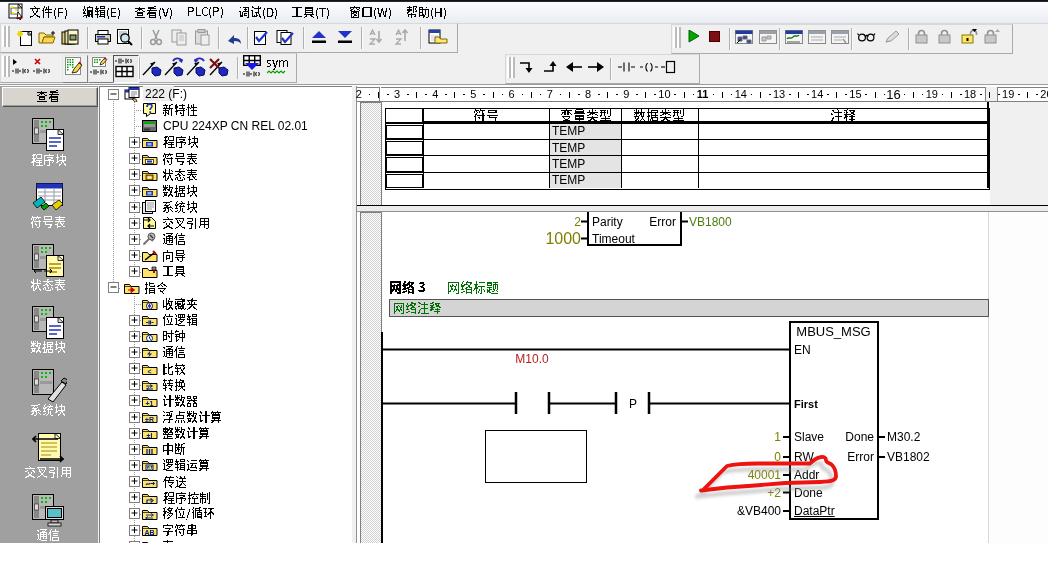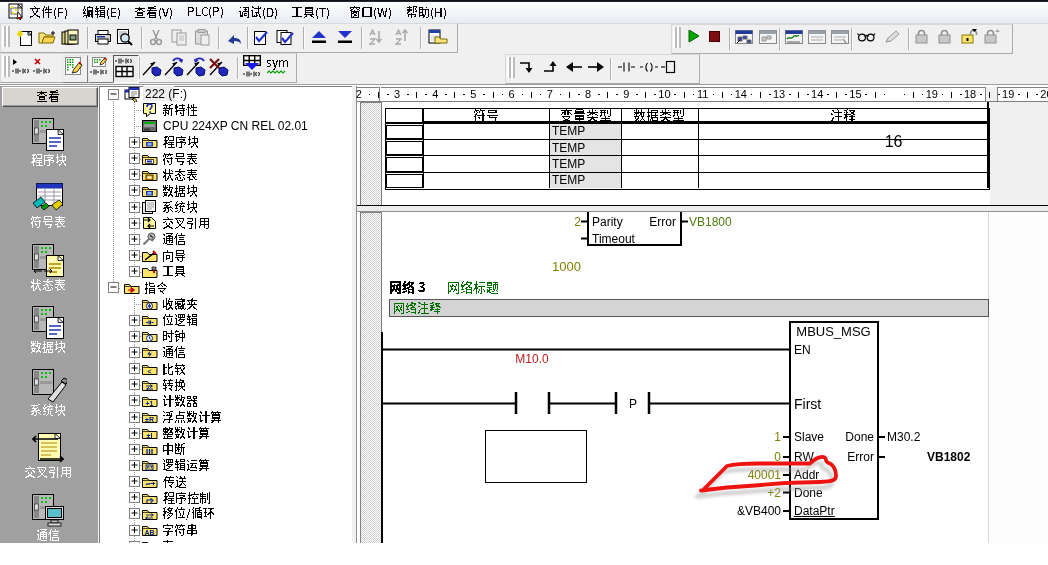--- a/index.html
+++ b/index.html
@@ -964,41 +964,41 @@
 <div style="position:absolute;left:598.0px;top:93.5px;width:1.5px;height:1.5px;background:#000"></div>
 <div style="position:absolute;left:607.1px;top:91.5px;width:1px;height:6px;background:#000"></div>
 <div style="position:absolute;left:626.2px;transform:translateX(-50%);top:88.0px;font-weight:normal;font-size:11px;font-family:'Liberation Sans',sans-serif;color:#000;line-height:13px;white-space:pre;">9</div>
 <div style="position:absolute;left:616.2px;top:93.5px;width:1.5px;height:1.5px;background:#000"></div>
 <div style="position:absolute;left:636.2px;top:93.5px;width:1.5px;height:1.5px;background:#000"></div>
 <div style="position:absolute;left:645.3000000000001px;top:91.5px;width:1px;height:6px;background:#000"></div>
 <div style="position:absolute;left:664.4000000000001px;transform:translateX(-50%);top:88.0px;font-weight:normal;font-size:11px;font-family:'Liberation Sans',sans-serif;color:#000;line-height:13px;white-space:pre;">10</div>
 <div style="position:absolute;left:654.4000000000001px;top:93.5px;width:1.5px;height:1.5px;background:#000"></div>
 <div style="position:absolute;left:674.4000000000001px;top:93.5px;width:1.5px;height:1.5px;background:#000"></div>
 <div style="position:absolute;left:683.5000000000001px;top:91.5px;width:1px;height:6px;background:#000"></div>
-<div style="position:absolute;left:702.6px;transform:translateX(-50%);top:88.0px;font-weight:normal;font-size:11px;font-family:'Liberation Sans',sans-serif;color:#000;line-height:13px;white-space:pre;">11</div>
+<div style="position:absolute;left:702.6px;transform:translateX(-50%);top:88.0px;font-weight:bold;font-size:11px;font-family:'Liberation Sans',sans-serif;color:#000;line-height:13px;white-space:pre;">11</div>
 <div style="position:absolute;left:692.6px;top:93.5px;width:1.5px;height:1.5px;background:#000"></div>
 <div style="position:absolute;left:712.6px;top:93.5px;width:1.5px;height:1.5px;background:#000"></div>
 <div style="position:absolute;left:721.7px;top:91.5px;width:1px;height:6px;background:#000"></div>
 <div style="position:absolute;left:740.8px;transform:translateX(-50%);top:88.0px;font-weight:normal;font-size:11px;font-family:'Liberation Sans',sans-serif;color:#000;line-height:13px;white-space:pre;">14</div>
 <div style="position:absolute;left:730.8px;top:93.5px;width:1.5px;height:1.5px;background:#000"></div>
 <div style="position:absolute;left:750.8px;top:93.5px;width:1.5px;height:1.5px;background:#000"></div>
 <div style="position:absolute;left:759.9px;top:91.5px;width:1px;height:6px;background:#000"></div>
 <div style="position:absolute;left:779.0px;transform:translateX(-50%);top:88.0px;font-weight:normal;font-size:11px;font-family:'Liberation Sans',sans-serif;color:#000;line-height:13px;white-space:pre;">13</div>
 <div style="position:absolute;left:769.0px;top:93.5px;width:1.5px;height:1.5px;background:#000"></div>
 <div style="position:absolute;left:789.0px;top:93.5px;width:1.5px;height:1.5px;background:#000"></div>
 <div style="position:absolute;left:798.1px;top:91.5px;width:1px;height:6px;background:#000"></div>
 <div style="position:absolute;left:817.2px;transform:translateX(-50%);top:88.0px;font-weight:normal;font-size:11px;font-family:'Liberation Sans',sans-serif;color:#000;line-height:13px;white-space:pre;text-align:right;">14</div>
 <div style="position:absolute;left:807.2px;top:93.5px;width:1.5px;height:1.5px;background:#000"></div>
 <div style="position:absolute;left:827.2px;top:93.5px;width:1.5px;height:1.5px;background:#000"></div>
 <div style="position:absolute;left:836.3000000000001px;top:91.5px;width:1px;height:6px;background:#000"></div>
 <div style="position:absolute;left:855.4000000000001px;transform:translateX(-50%);top:88.0px;font-weight:normal;font-size:11px;font-family:'Liberation Sans',sans-serif;color:#000;line-height:13px;white-space:pre;">15</div>
 <div style="position:absolute;left:845.4000000000001px;top:93.5px;width:1.5px;height:1.5px;background:#000"></div>
 <div style="position:absolute;left:865.4000000000001px;top:93.5px;width:1.5px;height:1.5px;background:#000"></div>
 <div style="position:absolute;left:874.5000000000001px;top:91.5px;width:1px;height:6px;background:#000"></div>
-<div style="position:absolute;left:893.6000000000001px;transform:translateX(-50%);top:88.0px;font-weight:normal;font-size:16px;font-family:'Liberation Sans',sans-serif;color:#000;line-height:13px;white-space:pre;margin-top:47px;">16</div>
+<div style="position:absolute;left:893.6000000000001px;transform:translateX(-50%);top:88.0px;font-weight:normal;font-size:13px;font-family:'Liberation Sans',sans-serif;color:#000;line-height:13px;white-space:pre;">16</div>
 <div style="position:absolute;left:883.6000000000001px;top:93.5px;width:1.5px;height:1.5px;background:#000"></div>
 <div style="position:absolute;left:903.6000000000001px;top:93.5px;width:1.5px;height:1.5px;background:#000"></div>
 <div style="position:absolute;left:912.7000000000002px;top:91.5px;width:1px;height:6px;background:#000"></div>
 <div style="position:absolute;left:931.8px;transform:translateX(-50%);top:88.0px;font-weight:normal;font-size:11px;font-family:'Liberation Sans',sans-serif;color:#000;line-height:13px;white-space:pre;">19</div>
 <div style="position:absolute;left:921.8px;top:93.5px;width:1.5px;height:1.5px;background:#000"></div>
 <div style="position:absolute;left:941.8px;top:93.5px;width:1.5px;height:1.5px;background:#000"></div>
 <div style="position:absolute;left:950.9px;top:91.5px;width:1px;height:6px;background:#000"></div>
 <div style="position:absolute;left:970.0px;transform:translateX(-50%);top:88.0px;font-weight:normal;font-size:11px;font-family:'Liberation Sans',sans-serif;color:#000;line-height:13px;white-space:pre;">18</div>
 <div style="position:absolute;left:960.0px;top:93.5px;width:1.5px;height:1.5px;background:#000"></div>
 <div style="position:absolute;left:980.0px;top:93.5px;width:1.5px;height:1.5px;background:#000"></div>
@@ -1063,43 +1063,43 @@
       <rect x="105.5" y="218.5" width="101" height="52" fill="#fff" stroke="#000"></rect>
       <rect x="410" y="110" width="88" height="197" fill="none" stroke="#000" stroke-width="2"></rect>
       <path d="M403 225h7M403 245h7M403 263h7M403 280.5h7M403 299h7" stroke="#000" stroke-width="2"></path>
       <path d="M498 225h7M498 245h7" stroke="#000" stroke-width="2"></path>
     </svg>
 <div style="position:absolute;left:592px;top:214.5px;font-weight:normal;font-size:12px;font-family:'Liberation Sans',sans-serif;color:#000;line-height:14px;white-space:pre;">Parity</div>
 <div style="position:absolute;left:592px;top:231.5px;font-weight:normal;font-size:12px;font-family:'Liberation Sans',sans-serif;color:#000;line-height:14px;white-space:pre;">Timeout</div>
 <div style="position:absolute;right:372px;top:214.5px;font-weight:normal;font-size:12px;font-family:'Liberation Sans',sans-serif;color:#000;line-height:14px;white-space:pre;">Error</div>
 <div style="position:absolute;left:689px;top:214.5px;font-weight:normal;font-size:12px;font-family:'Liberation Sans',sans-serif;color:#4d7c0f;line-height:14px;white-space:pre;">VB1800</div>
 <div style="position:absolute;right:467px;top:214.5px;font-weight:normal;font-size:12px;font-family:'Liberation Sans',sans-serif;color:#7f7f00;line-height:14px;white-space:pre;">2</div>
-<div style="position:absolute;right:467px;top:231.5px;font-weight:normal;font-size:13px;font-family:'Liberation Sans',sans-serif;color:#7f7f00;line-height:14px;white-space:pre;margin-top:28px;">1000</div>
+<div style="position:absolute;right:467px;top:231.5px;font-weight:normal;font-size:16px;font-family:'Liberation Sans',sans-serif;color:#7f7f00;line-height:14px;white-space:pre;">1000</div>
 <svg style="position:absolute;left:390.0px;top:281.0px" width="35" height="13" viewBox="0 0 35 13">
       <path fill="#000" d="M0 0h11v1h-11zM14 0h2v1h-2zM19 0h1v1h-1zM0 1h11v1h-11zM14 1h2v1h-2zM18 1h6v1h-6zM30 1h4v1h-4zM0 2h2v1h-2zM9 2h2v1h-2zM13 2h2v1h-2zM17 2h3v1h-3zM21 2h3v1h-3zM29 2h5v1h-5zM0 3h2v1h-2zM4 3h1v1h-1zM7 3h4v1h-4zM13 3h7v1h-7zM21 3h2v1h-2zM33 3h2v1h-2zM0 4h11v1h-11zM12 4h6v1h-6zM19 4h3v1h-3zM32 4h2v1h-2zM0 5h5v1h-5zM6 5h2v1h-2zM9 5h2v1h-2zM13 5h3v1h-3zM19 5h4v1h-4zM30 5h3v1h-3zM0 6h2v1h-2zM3 6h2v1h-2zM6 6h2v1h-2zM9 6h2v1h-2zM14 6h2v1h-2zM17 6h3v1h-3zM21 6h3v1h-3zM31 6h3v1h-3zM0 7h2v1h-2zM3 7h2v1h-2zM6 7h5v1h-5zM13 7h6v1h-6zM22 7h2v1h-2zM33 7h2v1h-2zM0 8h11v1h-11zM12 8h4v1h-4zM18 8h6v1h-6zM33 8h2v1h-2zM0 9h4v1h-4zM5 9h2v1h-2zM8 9h3v1h-3zM16 9h1v1h-1zM18 9h1v1h-1zM22 9h2v1h-2zM28 9h7v1h-7zM0 10h3v1h-3zM5 10h2v1h-2zM9 10h2v1h-2zM13 10h4v1h-4zM18 10h2v1h-2zM22 10h2v1h-2zM29 10h5v1h-5zM0 11h2v1h-2zM7 11h4v1h-4zM12 11h3v1h-3zM18 11h6v1h-6zM0 12h2v1h-2zM7 12h4v1h-4zM18 12h1v1h-1zM22 12h2v1h-2z"></path>
     </svg>
 <svg style="position:absolute;left:448.0px;top:281.0px" width="50" height="13" viewBox="0 0 50 13">
       <path fill="#007000" d="M15 0h1v1h-1zM19 0h1v1h-1zM28 0h1v1h-1zM0 1h11v1h-11zM14 1h1v1h-1zM18 1h6v1h-6zM28 1h1v1h-1zM31 1h6v1h-6zM39 1h5v1h-5zM45 1h5v1h-5zM0 2h1v1h-1zM10 2h1v1h-1zM14 2h1v1h-1zM18 2h1v1h-1zM22 2h2v1h-2zM28 2h1v1h-1zM39 2h5v1h-5zM47 2h1v1h-1zM0 3h1v1h-1zM4 3h1v1h-1zM8 3h1v1h-1zM10 3h1v1h-1zM13 3h1v1h-1zM16 3h4v1h-4zM22 3h1v1h-1zM26 3h4v1h-4zM39 3h1v1h-1zM43 3h1v1h-1zM45 3h5v1h-5zM0 4h1v1h-1zM2 4h1v1h-1zM4 4h2v1h-2zM8 4h1v1h-1zM10 4h1v1h-1zM13 4h4v1h-4zM20 4h2v1h-2zM27 4h2v1h-2zM39 4h5v1h-5zM45 4h1v1h-1zM47 4h1v1h-1zM49 4h1v1h-1zM0 5h1v1h-1zM2 5h3v1h-3zM6 5h2v1h-2zM10 5h1v1h-1zM13 5h3v1h-3zM20 5h2v1h-2zM27 5h2v1h-2zM30 5h7v1h-7zM45 5h1v1h-1zM47 5h1v1h-1zM49 5h1v1h-1zM0 6h1v1h-1zM3 6h1v1h-1zM7 6h1v1h-1zM10 6h1v1h-1zM14 6h1v1h-1zM18 6h2v1h-2zM21 6h3v1h-3zM27 6h3v1h-3zM33 6h1v1h-1zM39 6h5v1h-5zM45 6h1v1h-1zM47 6h1v1h-1zM49 6h1v1h-1zM0 7h1v1h-1zM3 7h2v1h-2zM7 7h1v1h-1zM10 7h1v1h-1zM14 7h1v1h-1zM17 7h2v1h-2zM23 7h1v1h-1zM26 7h4v1h-4zM33 7h1v1h-1zM41 7h1v1h-1zM45 7h1v1h-1zM47 7h1v1h-1zM49 7h1v1h-1zM0 8h1v1h-1zM3 8h2v1h-2zM6 8h3v1h-3zM10 8h1v1h-1zM13 8h3v1h-3zM18 8h6v1h-6zM26 8h1v1h-1zM28 8h1v1h-1zM31 8h1v1h-1zM33 8h1v1h-1zM35 8h1v1h-1zM39 8h1v1h-1zM41 8h3v1h-3zM45 8h2v1h-2zM49 8h1v1h-1zM0 9h1v1h-1zM2 9h1v1h-1zM6 9h1v1h-1zM8 9h1v1h-1zM10 9h1v1h-1zM18 9h1v1h-1zM23 9h1v1h-1zM25 9h1v1h-1zM28 9h1v1h-1zM31 9h1v1h-1zM33 9h1v1h-1zM36 9h1v1h-1zM39 9h3v1h-3zM46 9h1v1h-1zM48 9h1v1h-1zM0 10h3v1h-3zM5 10h1v1h-1zM10 10h1v1h-1zM15 10h2v1h-2zM18 10h1v1h-1zM23 10h1v1h-1zM28 10h1v1h-1zM30 10h1v1h-1zM33 10h1v1h-1zM36 10h1v1h-1zM39 10h3v1h-3zM44 10h2v1h-2zM49 10h1v1h-1zM0 11h1v1h-1zM10 11h1v1h-1zM13 11h2v1h-2zM18 11h6v1h-6zM28 11h1v1h-1zM30 11h1v1h-1zM33 11h1v1h-1zM39 11h1v1h-1zM41 11h2v1h-2zM0 12h1v1h-1zM8 12h3v1h-3zM18 12h1v1h-1zM23 12h1v1h-1zM28 12h1v1h-1zM32 12h2v1h-2zM43 12h7v1h-7z"></path>
     </svg>
 <div style="position:absolute;left:389px;top:299px;width:600px;height:18px;background:#d4d4d4;border:1px solid #555;box-sizing:border-box"></div>
 <svg style="position:absolute;left:394.0px;top:302.0px" width="47" height="12" viewBox="0 0 47 12">
       <path fill="#007000" d="M17 0h2v1h-2zM24 0h2v1h-2zM30 0h1v1h-1zM38 0h2v1h-2zM0 1h10v1h-10zM13 1h1v1h-1zM17 1h5v1h-5zM25 1h2v1h-2zM30 1h1v1h-1zM36 1h3v1h-3zM41 1h5v1h-5zM0 2h1v1h-1zM9 2h1v1h-1zM13 2h1v1h-1zM16 2h2v1h-2zM20 2h2v1h-2zM27 2h7v1h-7zM39 2h1v1h-1zM41 2h2v1h-2zM44 2h1v1h-1zM0 3h1v1h-1zM4 3h1v1h-1zM7 3h1v1h-1zM9 3h1v1h-1zM12 3h1v1h-1zM14 3h5v1h-5zM20 3h1v1h-1zM30 3h1v1h-1zM36 3h4v1h-4zM42 3h3v1h-3zM0 4h1v1h-1zM2 4h2v1h-2zM5 4h1v1h-1zM7 4h1v1h-1zM9 4h1v1h-1zM12 4h3v1h-3zM18 4h2v1h-2zM24 4h2v1h-2zM30 4h1v1h-1zM37 4h2v1h-2zM42 4h4v1h-4zM0 5h1v1h-1zM2 5h2v1h-2zM6 5h2v1h-2zM9 5h1v1h-1zM13 5h1v1h-1zM17 5h4v1h-4zM30 5h1v1h-1zM36 5h5v1h-5zM45 5h2v1h-2zM0 6h1v1h-1zM3 6h1v1h-1zM6 6h1v1h-1zM9 6h1v1h-1zM13 6h1v1h-1zM16 6h2v1h-2zM21 6h1v1h-1zM27 6h7v1h-7zM37 6h2v1h-2zM43 6h1v1h-1zM0 7h1v1h-1zM2 7h3v1h-3zM6 7h2v1h-2zM9 7h1v1h-1zM12 7h3v1h-3zM17 7h5v1h-5zM26 7h1v1h-1zM30 7h1v1h-1zM36 7h4v1h-4zM41 7h5v1h-5zM0 8h1v1h-1zM2 8h1v1h-1zM4 8h2v1h-2zM7 8h1v1h-1zM9 8h1v1h-1zM21 8h1v1h-1zM25 8h1v1h-1zM30 8h1v1h-1zM36 8h2v1h-2zM43 8h1v1h-1zM0 9h2v1h-2zM5 9h1v1h-1zM9 9h1v1h-1zM14 9h2v1h-2zM21 9h1v1h-1zM25 9h1v1h-1zM30 9h1v1h-1zM40 9h6v1h-6zM0 10h1v1h-1zM9 10h1v1h-1zM12 10h2v1h-2zM17 10h5v1h-5zM24 10h2v1h-2zM30 10h1v1h-1zM43 10h1v1h-1zM0 11h1v1h-1zM7 11h3v1h-3zM21 11h1v1h-1zM24 11h1v1h-1zM27 11h8v1h-8zM43 11h1v1h-1z"></path>
     </svg>
 <div style="position:absolute;left:833.5px;transform:translateX(-50%);top:324.0px;font-weight:normal;font-size:13px;font-family:'Liberation Sans',sans-serif;color:#000;line-height:15px;white-space:pre;">MBUS_MSG</div>
 <div style="position:absolute;left:794px;top:342.5px;font-weight:normal;font-size:12px;font-family:'Liberation Sans',sans-serif;color:#000;line-height:14px;white-space:pre;">EN</div>
-<div style="position:absolute;left:794px;top:396.5px;font-weight:normal;font-size:14px;font-family:'Liberation Sans',sans-serif;color:#000;line-height:14px;white-space:pre;">First</div>
+<div style="position:absolute;left:794px;top:396.5px;font-weight:bold;font-size:11px;font-family:'Liberation Sans',sans-serif;color:#000;line-height:14px;white-space:pre;">First</div>
 <div style="position:absolute;left:794px;top:430.0px;font-weight:normal;font-size:12px;font-family:'Liberation Sans',sans-serif;color:#000;line-height:14px;white-space:pre;">Slave</div>
 <div style="position:absolute;left:794px;top:450.0px;font-weight:normal;font-size:12px;font-family:'Liberation Sans',sans-serif;color:#000;line-height:14px;white-space:pre;">RW</div>
 <div style="position:absolute;left:794px;top:468.0px;font-weight:normal;font-size:12px;font-family:'Liberation Sans',sans-serif;color:#000;line-height:14px;white-space:pre;">Addr</div>
 <div style="position:absolute;left:794px;top:485.5px;font-weight:normal;font-size:12px;font-family:'Liberation Sans',sans-serif;color:#000;line-height:14px;white-space:pre;">Done</div>
 <div style="position:absolute;left:794px;top:504.0px;font-weight:normal;font-size:12px;font-family:'Liberation Sans',sans-serif;color:#000;line-height:14px;white-space:pre;text-decoration:underline;">DataPtr</div>
 <div style="position:absolute;right:174px;top:430.0px;font-weight:normal;font-size:12px;font-family:'Liberation Sans',sans-serif;color:#000;line-height:14px;white-space:pre;">Done</div>
 <div style="position:absolute;right:174px;top:450.0px;font-weight:normal;font-size:12px;font-family:'Liberation Sans',sans-serif;color:#000;line-height:14px;white-space:pre;">Error</div>
 <div style="position:absolute;left:887px;top:430.0px;font-weight:normal;font-size:12px;font-family:'Liberation Sans',sans-serif;color:#000;line-height:14px;white-space:pre;">M30.2</div>
-<div style="position:absolute;left:887px;top:450.0px;font-weight:bold;font-size:12px;font-family:'Liberation Sans',sans-serif;color:#000;line-height:14px;white-space:pre;margin-left:40px;">VB1802</div>
+<div style="position:absolute;left:887px;top:450.0px;font-weight:normal;font-size:12px;font-family:'Liberation Sans',sans-serif;color:#000;line-height:14px;white-space:pre;">VB1802</div>
 <div style="position:absolute;right:267px;top:430.0px;font-weight:normal;font-size:12px;font-family:'Liberation Sans',sans-serif;color:#7f7f00;line-height:14px;white-space:pre;">1</div>
 <div style="position:absolute;right:267px;top:450.0px;font-weight:normal;font-size:12px;font-family:'Liberation Sans',sans-serif;color:#7f7f00;line-height:14px;white-space:pre;">0</div>
 <div style="position:absolute;right:267px;top:468.0px;font-weight:normal;font-size:12px;font-family:'Liberation Sans',sans-serif;color:#7f7f00;line-height:14px;white-space:pre;">40001</div>
 <div style="position:absolute;right:267px;top:485.5px;font-weight:normal;font-size:12px;font-family:'Liberation Sans',sans-serif;color:#7f7f00;line-height:14px;white-space:pre;">+2</div>
 <div style="position:absolute;right:267px;top:504.0px;font-weight:normal;font-size:12px;font-family:'Liberation Sans',sans-serif;color:#000;line-height:14px;white-space:pre;">&amp;VB400</div>
 <div style="position:absolute;left:532px;transform:translateX(-50%);top:352.0px;font-weight:normal;font-size:12px;font-family:'Liberation Sans',sans-serif;color:#b91c1c;line-height:14px;white-space:pre;">M10.0</div>
 <div style="position:absolute;left:633px;transform:translateX(-50%);top:396.5px;font-weight:normal;font-size:12px;font-family:'Liberation Sans',sans-serif;color:#000;line-height:14px;white-space:pre;">P</div>
 <svg style="position:absolute;left:690px;top:450px" width="165" height="58" viewBox="0 0 165 58">
       <g fill="none" stroke-linecap="round" stroke-linejoin="round">
         <path d="M14 39 L37 16 C45 14 55 13.5 68 13.5 L120 13.5 C127 6 136 5 136 10 C136 13 140 13 142 15 C144 17 146 22 146 26 C146 30 143 31.5 130 32 L95 33 L65 35.5 L37 37.5 L11 40.5" stroke="#9a9a9a" stroke-width="4.5" opacity="0.45" transform="translate(-4,6)" filter="blur(1.6px)"></path>

